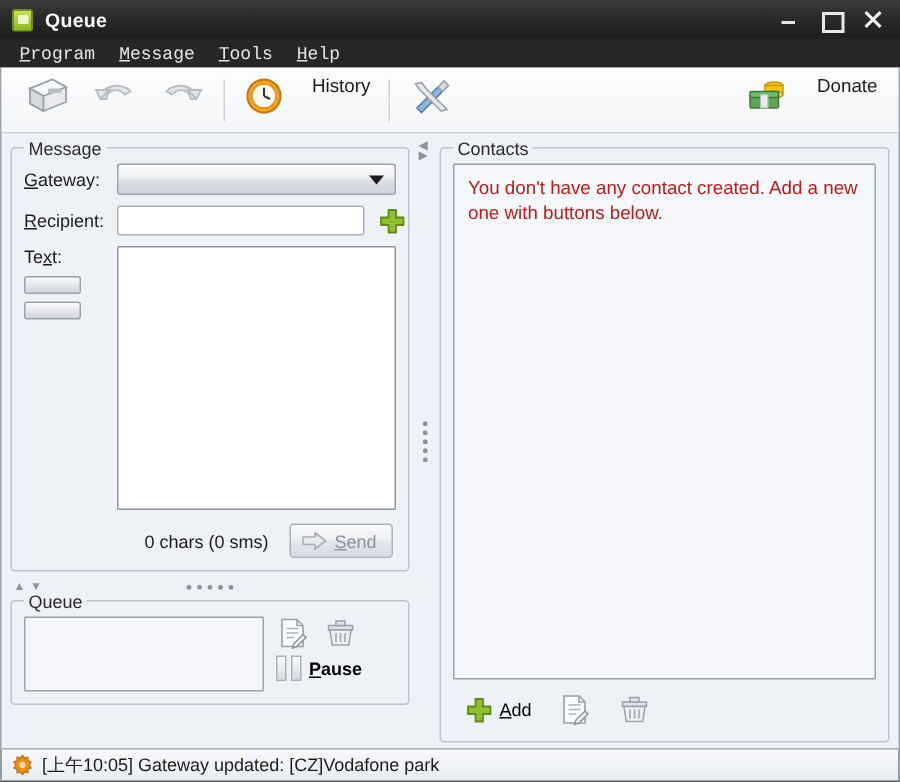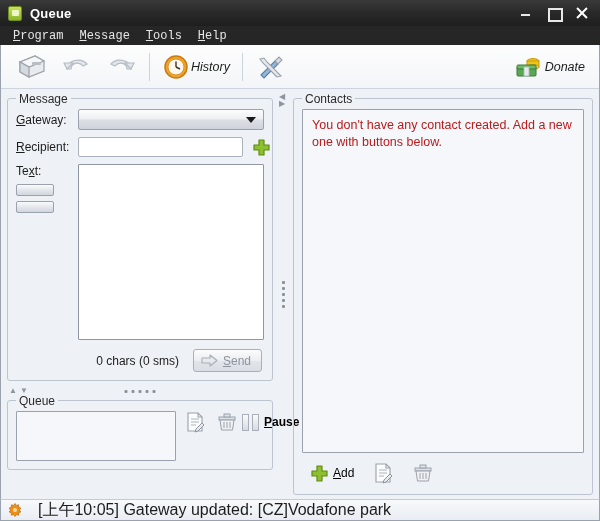--- a/index.html
+++ b/index.html
@@ -97,24 +97,23 @@
   
   .toolbar {
     height: 44px;
     flex: 0 0 44px;
     background: linear-gradient(180deg,#fdfdfd 0%,#f3f5f8 100%);
     border-bottom: 1px solid #ccd3dc;
     display: flex; align-items: center;
     padding: 0 8px;
   }
   .tb-btn {
-    display: flex; align-items: center; gap: 1px;
+    display: flex; align-items: flex-start; gap: 18px;
     padding: 2px 6px; border-radius: 3px; cursor: default;
     height: 38px;
-    font-style: italic;
   }
   .tb-label { font-size: 12.5px; color: #1c1c1c; }
   .tb-sep { width: 1px; height: 28px; background: #cdd3db; margin: 0 6px; }
   .tb-spacer { flex: 1 1 auto; }
 
   
   svg { display: block; }
 
   
   .panels {
@@ -258,21 +257,21 @@
   .hsplit .dots span { width: 3px; height: 3px; background: #8a929e; border-radius: 1px; display: block; }
 
   .queue-body { display: flex; align-items: flex-start; gap: 8px; }
   .listbox {
     flex: 1 1 auto;
     height: 50px;
     background: #f5f7fa;
     border: 1px solid #9aa2ae;
     border-radius: 1px;
   }
-  .queue-actions { display: flex; gap: 4px; width: 80px; flex: 0 0 80px; font-weight: bold; }
+  .queue-actions { display: flex; flex-direction: column; gap: 4px; width: 80px; flex: 0 0 80px; font-weight: bold; }
   .queue-icons { display: flex; gap: 10px; }
   .icon-btn { cursor: default; display: flex; align-items: center; }
   .pause-btn { display: flex; align-items: center; gap: 5px; cursor: default; font-size: 12px; }
   .pause-glyph { display: flex; gap: 3px; }
   .pause-glyph i {
     display: block; width: 7px; height: 17px;
     background: linear-gradient(180deg,#fafafa,#d8dbe0);
     border: 1px solid #a9b0ba;
   }
 
@@ -303,22 +302,22 @@
 
   
   .statusbar {
     height: 22px; flex: 0 0 22px;
     background: linear-gradient(180deg,#f7f9fb,#e9edf2);
     border-top: 1px solid #c4cbd4;
     border-left: 1px solid #9aa2ad;
     border-right: 1px solid #9aa2ad;
     border-bottom: 1px solid #9aa2ad;
     display: flex; align-items: center;
-    padding-left: 7px; gap: 16px;
-    font-size: 16px; color: #1c1c1c;
+    padding-left: 7px; gap: 6px;
+    font-size: 12px; color: #1c1c1c;
   }
 </style>
 </head>
 <body>
 
 <div class="window">
 
   <div class="titlebar">
     <div class="app-icon"></div>
     <div class="title-text">Queue</div>

